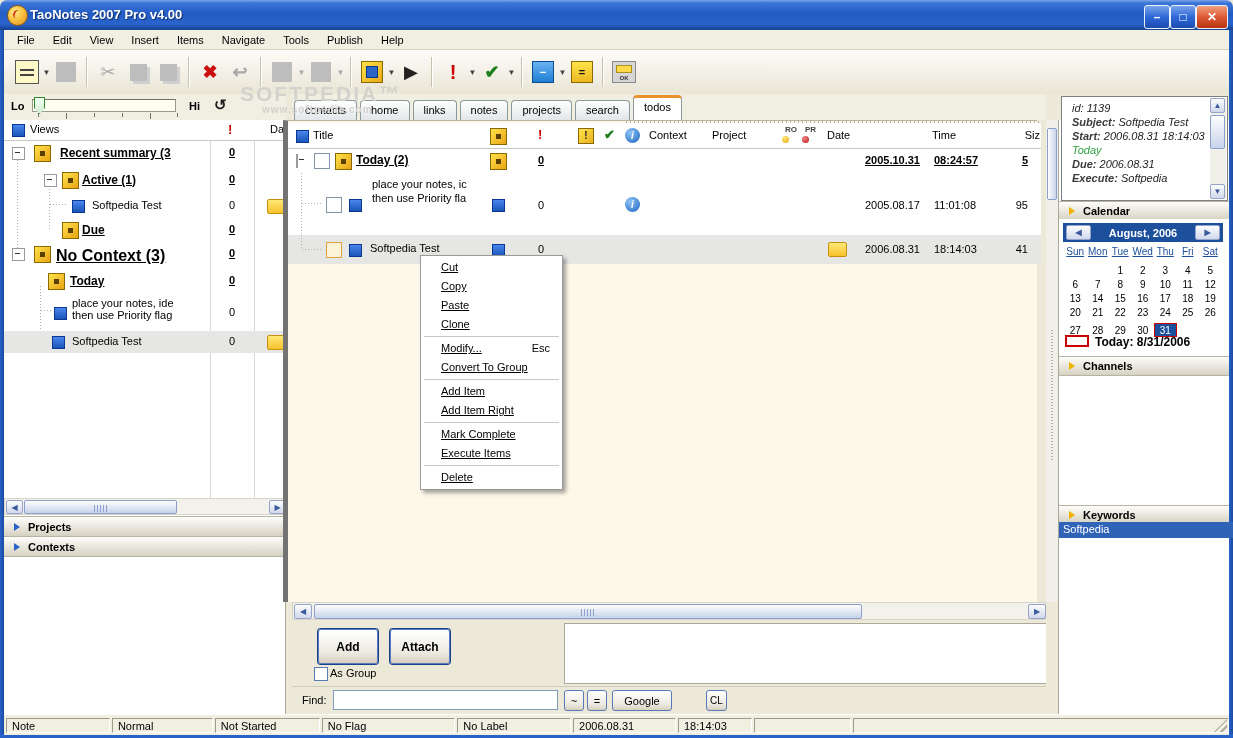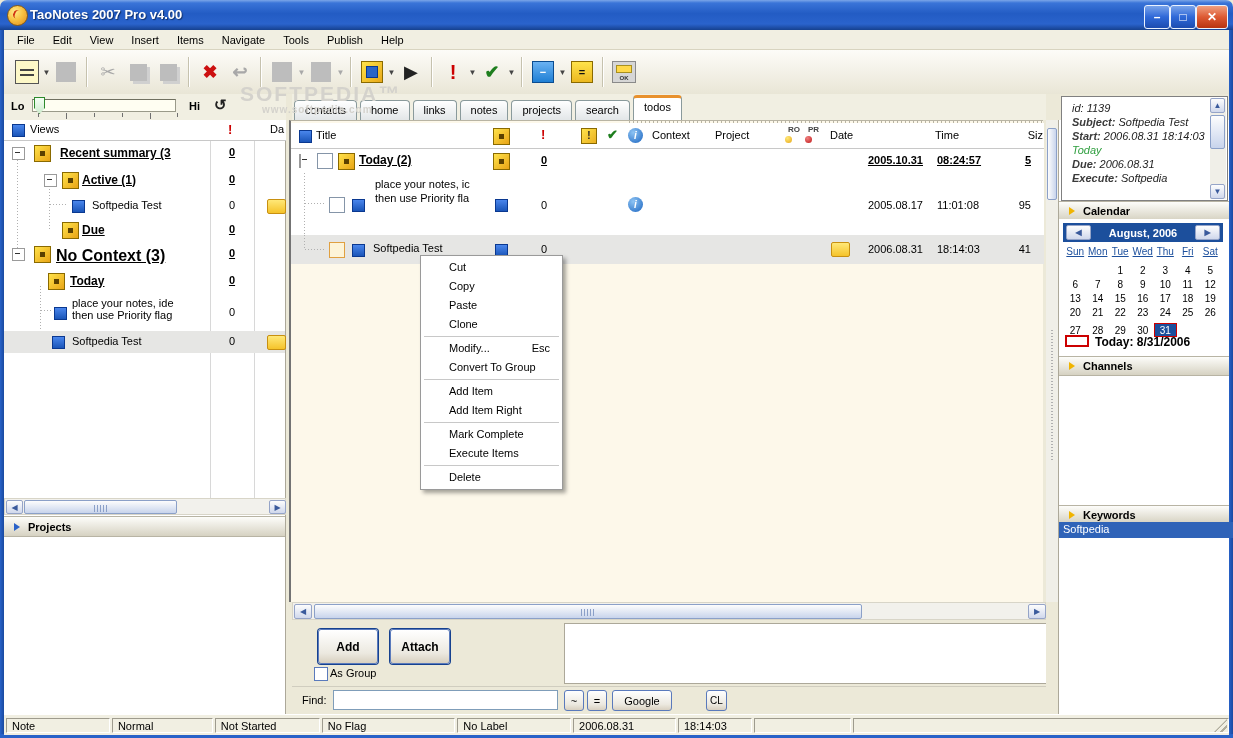--- a/index.html
+++ b/index.html
@@ -66,36 +66,36 @@
   .section-hdr{background:linear-gradient(180deg,#fdfdfa,#d6d2c2);border:1px solid #b8b4a4;border-left:none;border-right:none;display:flex;align-items:center;font-weight:bold;}
   .tri{width:0;height:0;border-left:6px solid #2a62c8;border-top:4px solid transparent;border-bottom:4px solid transparent;margin:0 8px 0 10px;}
   .tri.yellow{border-left-color:#f0b400;}
   
   .sb-btn{background:linear-gradient(180deg,#fdfdfd,#d0d8ec);border:1px solid #95a4c8;border-radius:2px;color:#3a5a9c;display:flex;align-items:center;justify-content:center;font-size:8px;box-sizing:border-box;}
   .sb-track{background:#f2f1ec;border:1px solid #d8d5c8;box-sizing:border-box;}
   .sb-thumb{background:linear-gradient(180deg,#fdfdfd,#c8d4ec);border:1px solid #8ba0c8;border-radius:2px;box-sizing:border-box;}
   .sb-thumb-v{background:linear-gradient(90deg,#fdfdfd,#c8d4ec);border:1px solid #8ba0c8;border-radius:2px;box-sizing:border-box;}
   .grip-dots{background-image:repeating-linear-gradient(90deg,#8ba0c8 0 1px,transparent 1px 3px);height:7px;width:14px;}
   
-  .grid-wrap{left:289px;top:120px;width:754px;height:482px;background:#fdf8ea;border-top:1px solid #b8b4a4;border-left:2px solid #737373;box-sizing:border-box;}
+  .grid-wrap{left:283px;top:120px;width:754px;height:482px;background:#fdf8ea;border-top:1px solid #b8b4a4;border-left:5px solid #737373;box-sizing:border-box;}
   .grid-colline{top:2px;width:1px;height:141px;background:#dcdcdc;}
   .grid-hdr{top:2px;height:26px;left:0;width:753px;background:#fff;border-bottom:1px solid #c8c8c8;box-sizing:border-box;}
   .grow{left:0;width:753px;}
   .grow.selected{background:#e6e6e4;}
   .gcheck{width:14px;height:14px;background:#fff;border:1px solid #8595a8;}
   .gcheck.focus{border-color:#e0a040;background:#fdf4d8;}
   .excl{color:#cc0000;font-weight:bold;font-size:13px;}
   .flag-ico{width:14px;height:14px;background:linear-gradient(135deg,#ffe34a,#eab020);border:1px solid #8a6a00;color:#222;font-size:10px;font-weight:bold;text-align:center;line-height:13px;}
   .check-ico{color:#1e7e1e;font-weight:bold;font-size:13px;}
   .info-ico{width:15px;height:15px;border-radius:50%;background:radial-gradient(circle at 35% 30%,#8ec4f4,#1a64c0);color:#fff;font-size:10px;font-weight:bold;font-style:italic;text-align:center;line-height:15px;}
   .bu{font-weight:bold;text-decoration:underline;}
   .hdr-dot{width:7px;height:7px;border-radius:50%;}
   
   .ctx-menu{left:420px;top:255px;width:141px;background:#fff;border:1px solid #9a9a9a;box-shadow:3px 3px 4px rgba(0,0,0,.35);padding:2px 0;z-index:50;}
-  .ctx-item{height:19px;line-height:19px;padding-left:28px;padding-right:10px;position:relative;}
+  .ctx-item{height:19px;line-height:19px;padding-left:20px;padding-right:10px;position:relative;text-decoration:underline;}
   .ctx-sc{position:absolute;right:12px;}
   .ctx-sep{height:1px;background:#c8c8c8;margin:2px 3px;}
   
   .xp-btn{background:linear-gradient(180deg,#ffffff,#ece9e0 70%,#d8d0c0);border:1px solid #5a7abc;border-radius:3px;display:flex;align-items:center;justify-content:center;box-sizing:border-box;}
   .xp-btn.primary{box-shadow:0 0 0 1px #16418f;font-weight:bold;font-size:12px;}
   .find-input{border:1px solid #7f9db9;background:#fff;box-sizing:border-box;}
   .checkbox{width:12px;height:12px;background:#fff;border:1px solid #5a7abc;}
   
   .right-panel{left:1058px;top:120px;width:171px;height:594px;background:#fff;border-left:1px solid #aca899;box-sizing:border-box;}
   .info-box{left:2px;top:-24px;width:167px;height:105px;background:#fff;border:1px solid #808080;box-sizing:border-box;}
@@ -319,20 +319,24 @@
     <div class="abs sb-track" style="left:0;top:378px;width:282px;height:17px;">
       <div class="abs sb-btn" style="left:1px;top:1px;width:17px;height:14px;">◀</div>
       <div class="abs sb-thumb" style="left:19px;top:1px;width:153px;height:14px;">
           <div class="grip-dots" style="margin:4px auto 0;"></div>
         </div>
       <div class="abs sb-btn" style="left:264px;top:1px;width:17px;height:14px;">▶</div>
     </div>
     <div class="abs section-hdr" style="left:0;top:396px;width:281px;height:19px;">
       <span class="tri"></span>
       <span>Projects</span>
+    </div>
+    <div class="abs section-hdr" style="left:0;top:416px;width:281px;height:19px;">
+      <span class="tri"></span>
+      <span>Contexts</span>
     </div>
   </div>
 
   <div class="abs grid-wrap">
     <div class="abs" style="left:338px;top:0;width:414px;height:4px;background-image:repeating-linear-gradient(90deg,#b8b4a4 0 1px,transparent 1px 4px);"></div>
     <div class="abs grid-colline" style="left:197px;"></div>
       <div class="abs grid-colline" style="left:222px;"></div>
     <div class="abs grid-colline" style="left:284px;"></div>
       <div class="abs grid-colline" style="left:311px;"></div>
     <div class="abs grid-colline" style="left:333px;"></div>

